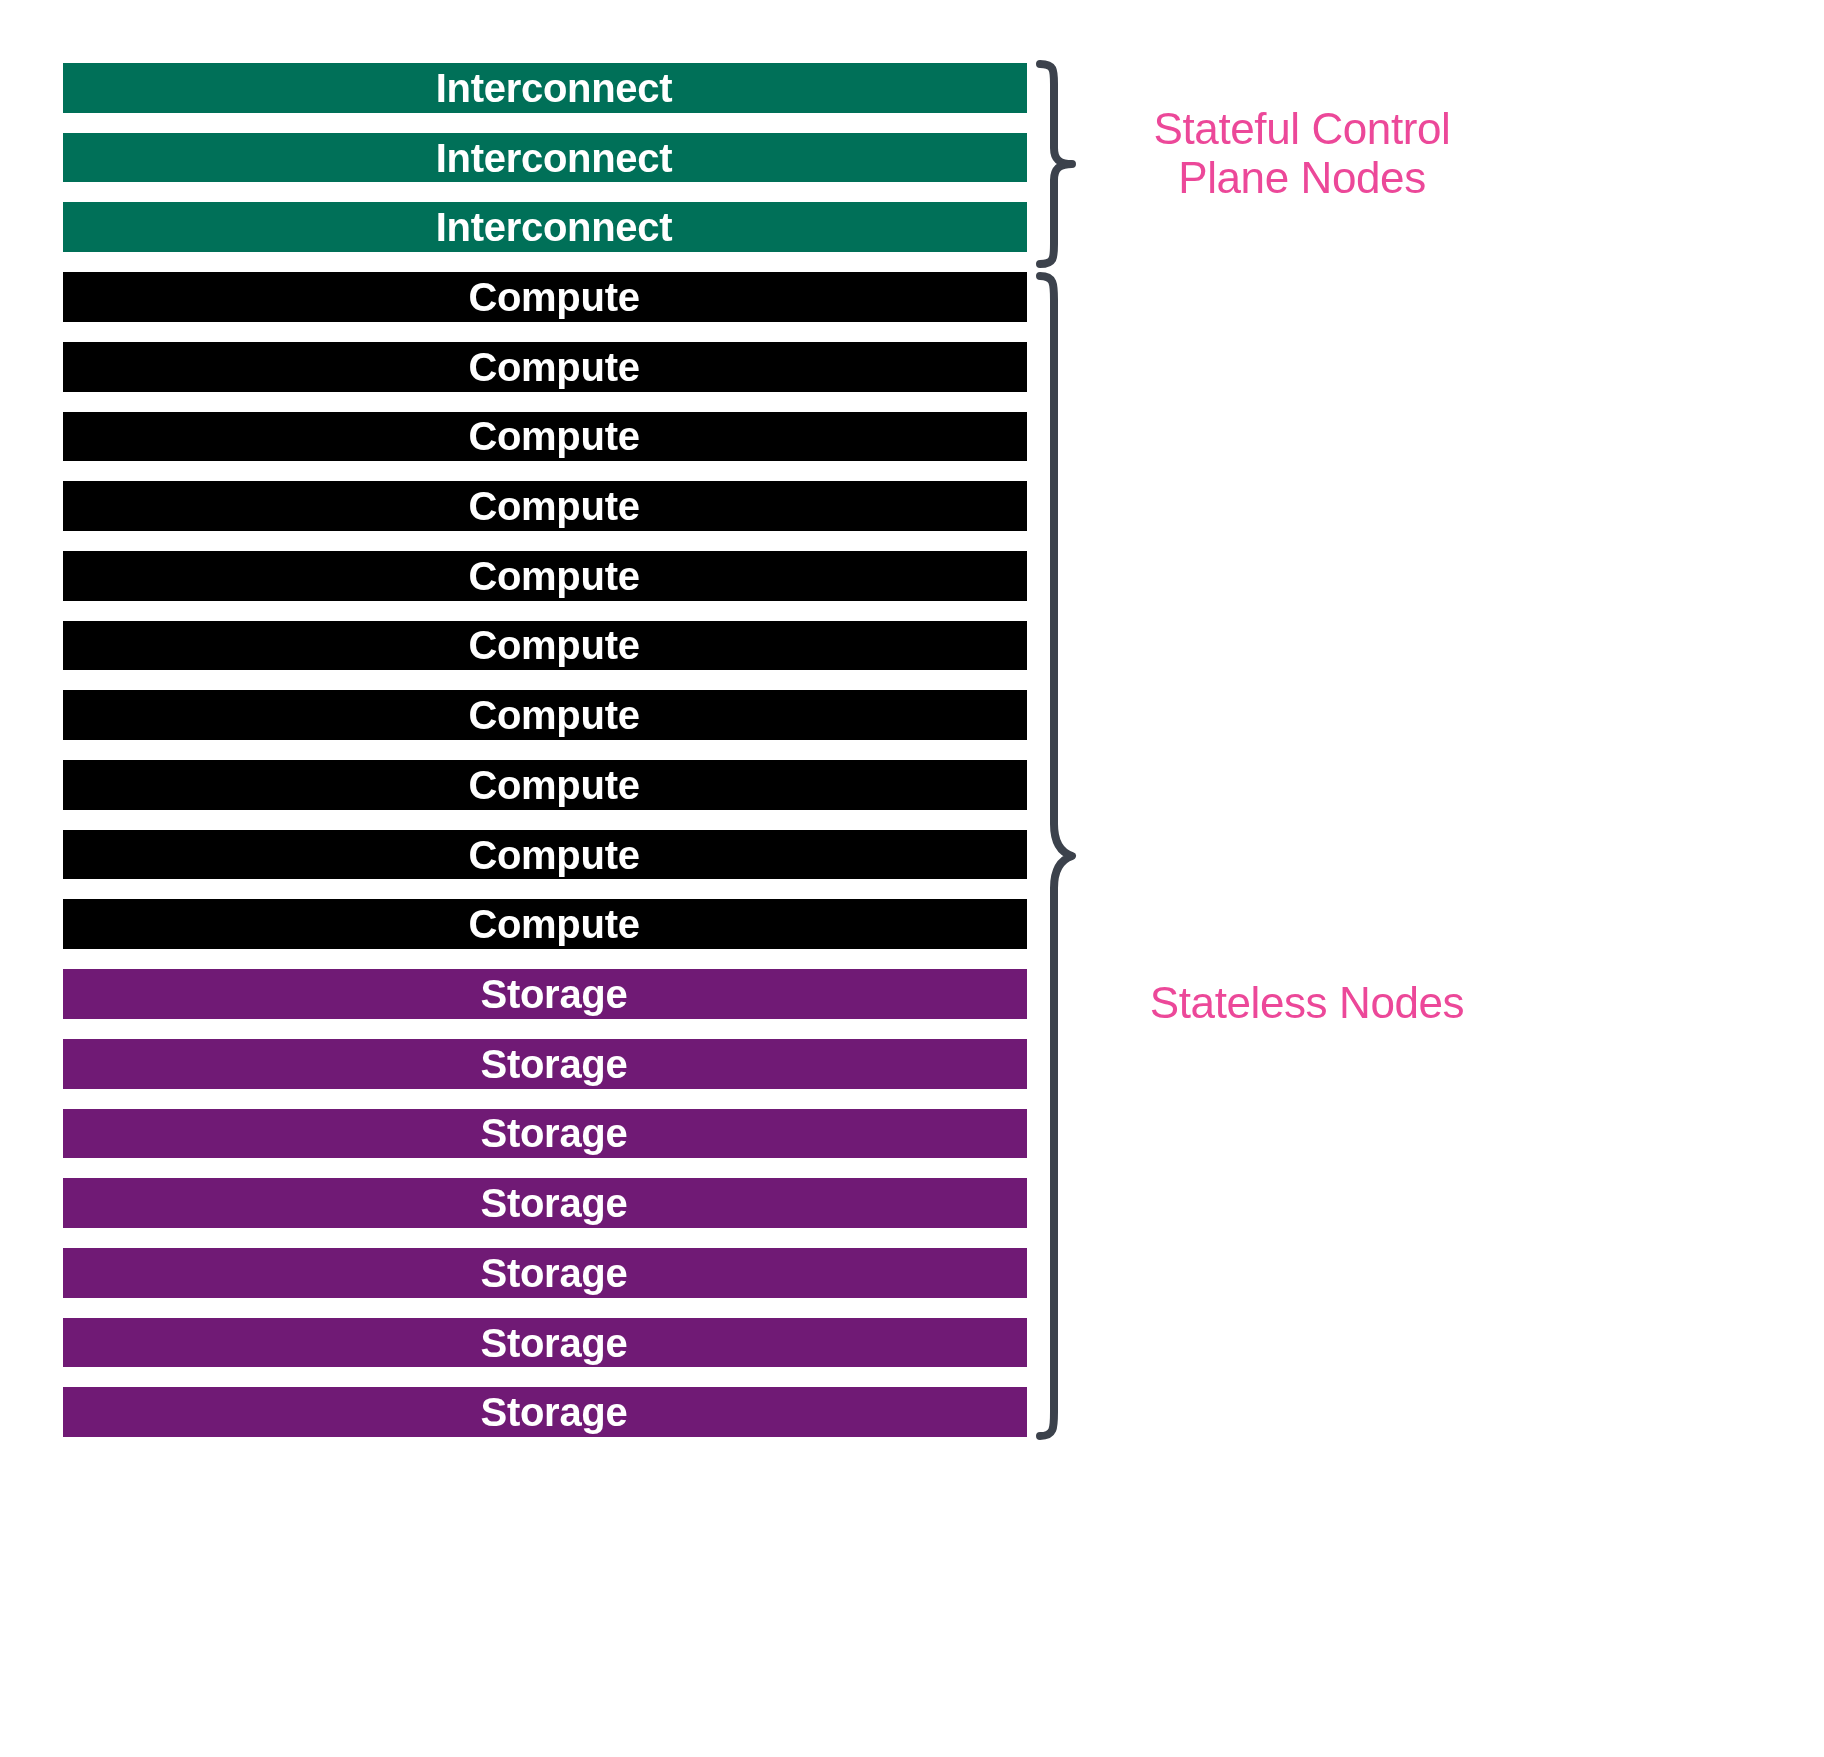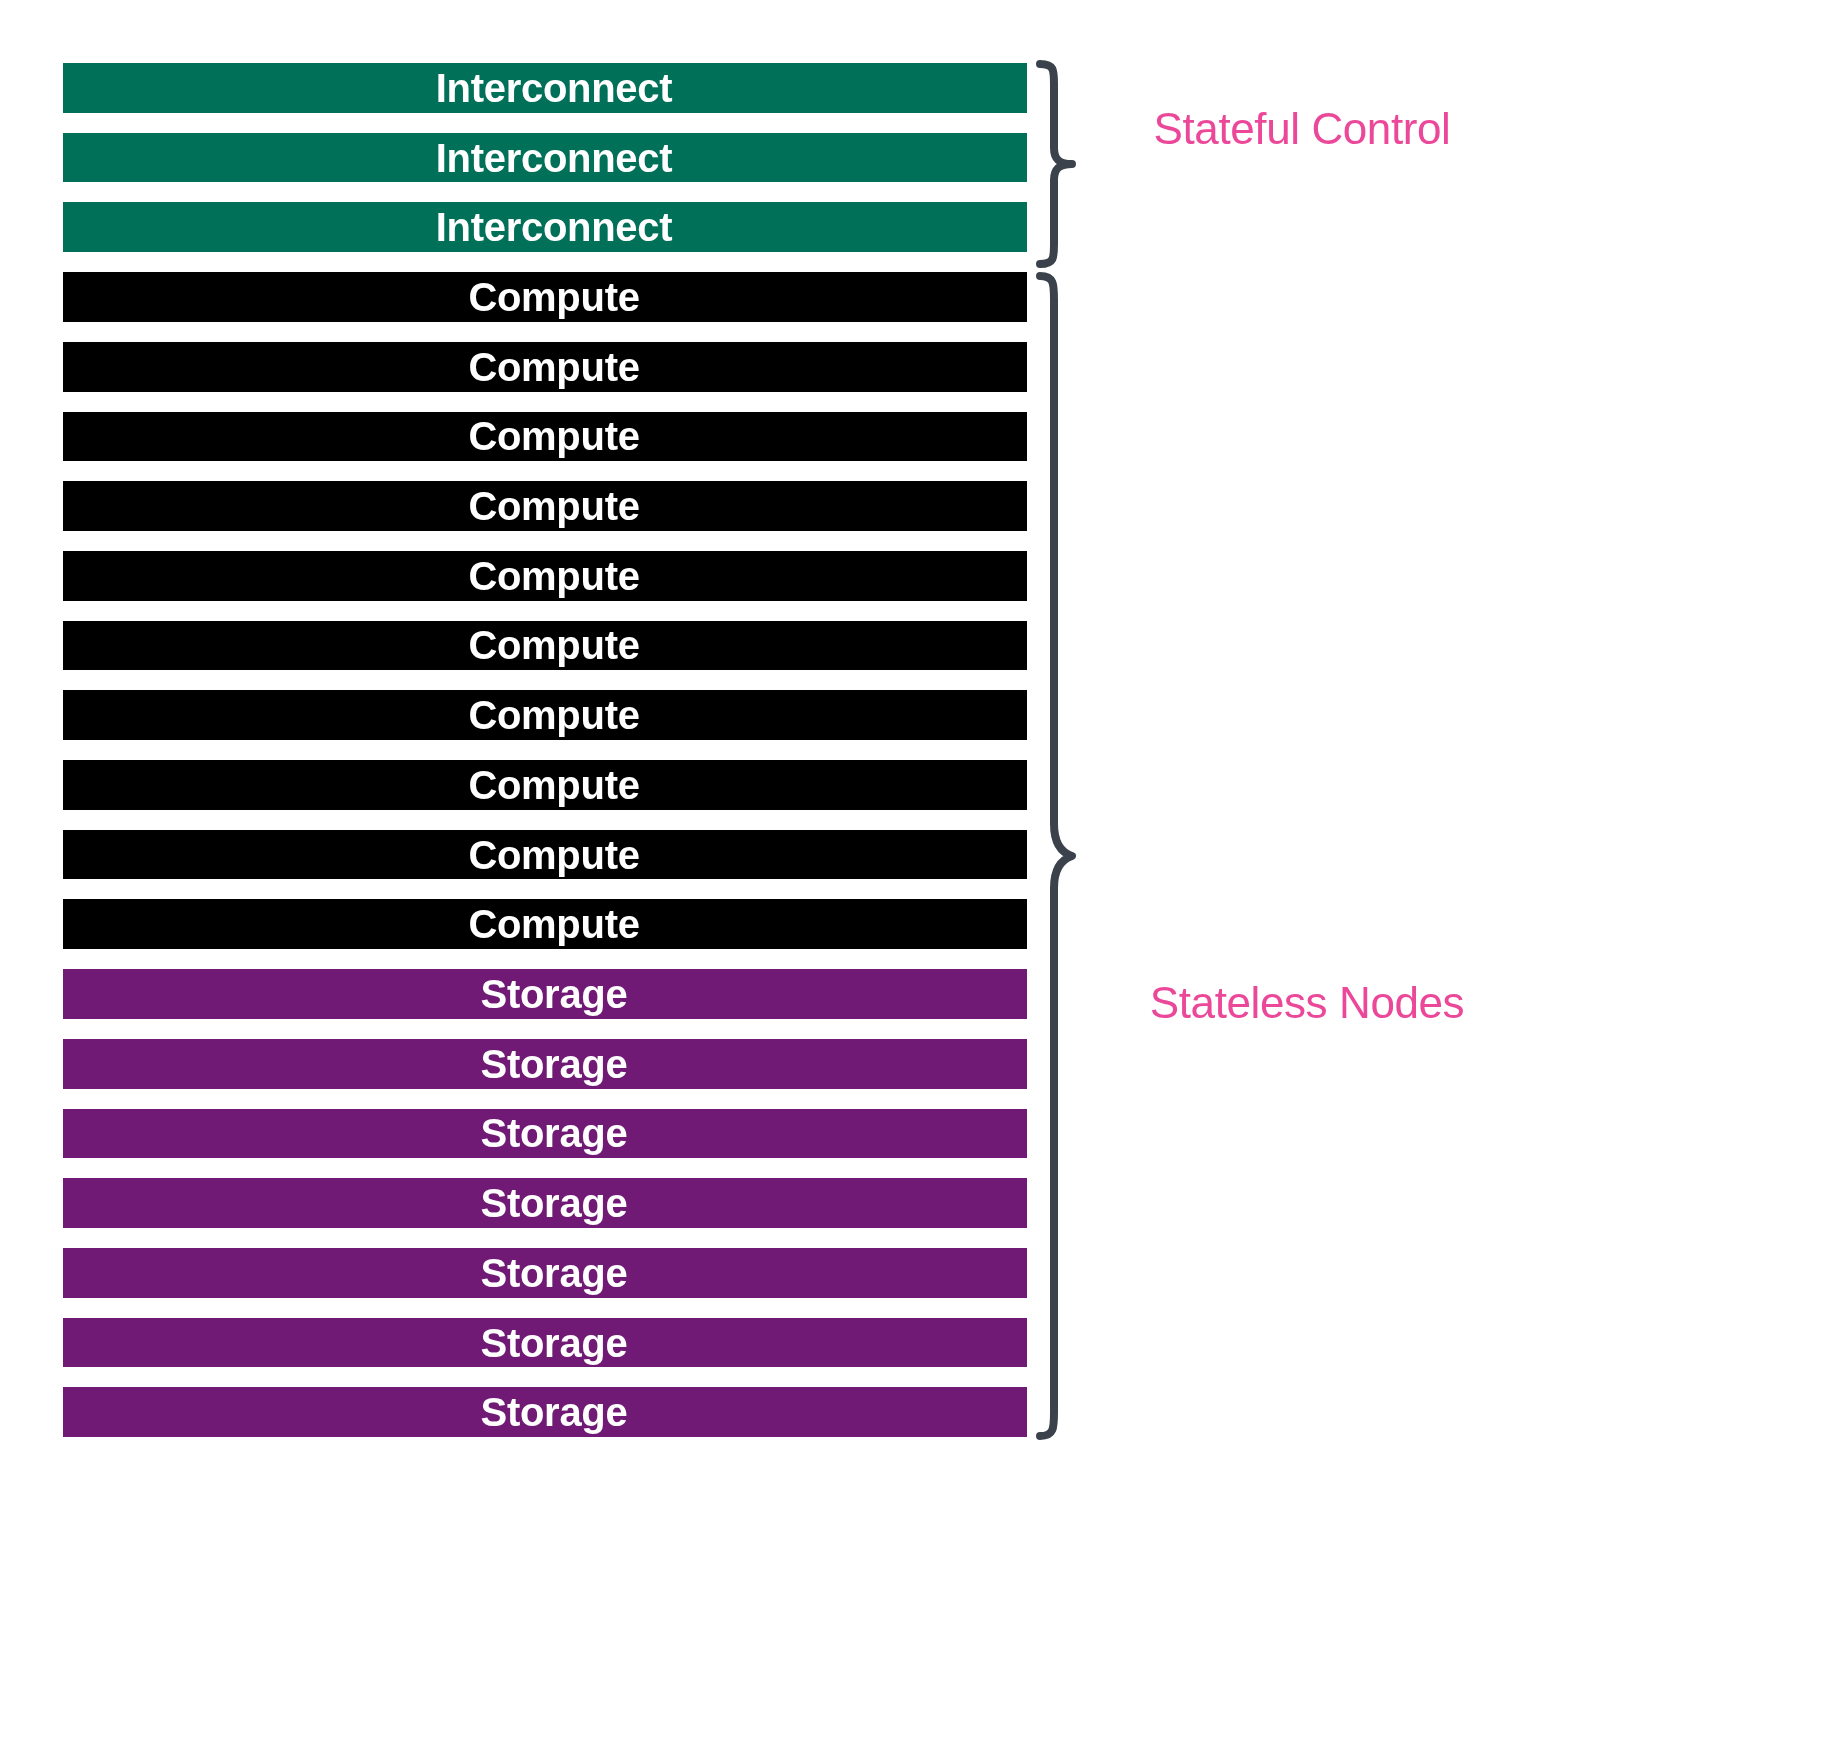--- a/index.html
+++ b/index.html
@@ -192,19 +192,20 @@
              C 20 4, 20 12, 20 28
              L 20 552
              C 20 570, 26 580, 38 584
              C 26 588, 20 598, 20 616
              L 20 1140
              C 20 1156, 20 1164, 6 1164"></path>
   </svg>
 
   <div id="label-stateful" class="group-label">
     <span class="lbl-line">Stateful Control</span>
+    <span class="lbl-line">Plane Nodes</span>
   </div>
 
   <div id="label-stateless" class="group-label">
     <span class="lbl-line">Stateless Nodes</span>
   </div>
 
 </div>
 
 </body></html>

